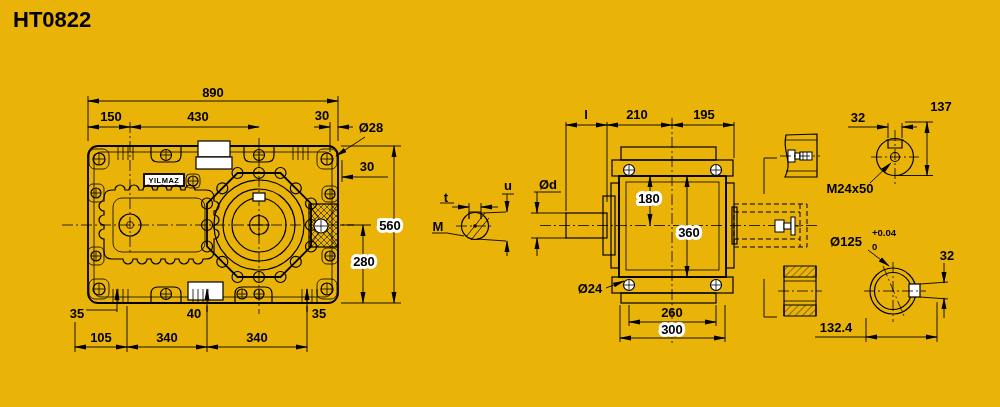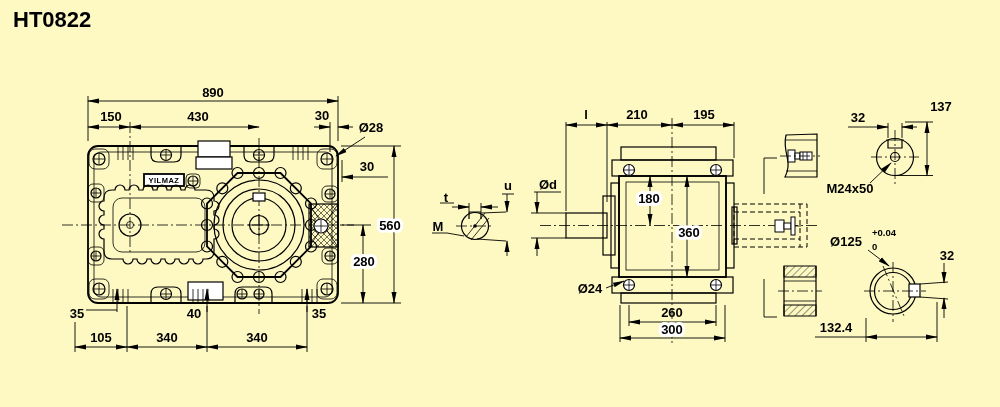--- a/index.html
+++ b/index.html
@@ -1,16 +1,16 @@
 <!DOCTYPE html>
 <html><head>
 <meta charset="utf-8">
 <style>
   html,body{margin:0;padding:0;background:#fff;}
-  #stage{position:relative;width:1000px;height:407px;background:#fef9c3;overflow:hidden;}
+  #stage{position:relative;width:1000px;height:407px;background:#eab308;overflow:hidden;}
   svg{display:block;}
   .dim{font:bold 13px "Liberation Sans", sans-serif;fill:#000;}
   .dimbg{paint-order:stroke;stroke:#fff;stroke-width:6px;stroke-linejoin:round;}
   .tol{font:bold 9.5px "Liberation Sans", sans-serif;fill:#000;}
   .ttl{font:bold 22px "Liberation Sans", sans-serif;fill:#000;}
   .logo{font:bold 7.5px "Liberation Sans", sans-serif;fill:#000;letter-spacing:.5px;}
   .ol{stroke:#000;fill:none;stroke-width:1.8;}
   .ol2{stroke:#000;fill:none;stroke-width:1.2;}
   .thin{stroke:#000;fill:none;stroke-width:.8;}
   .dl{stroke:#000;fill:none;stroke-width:.9;}

